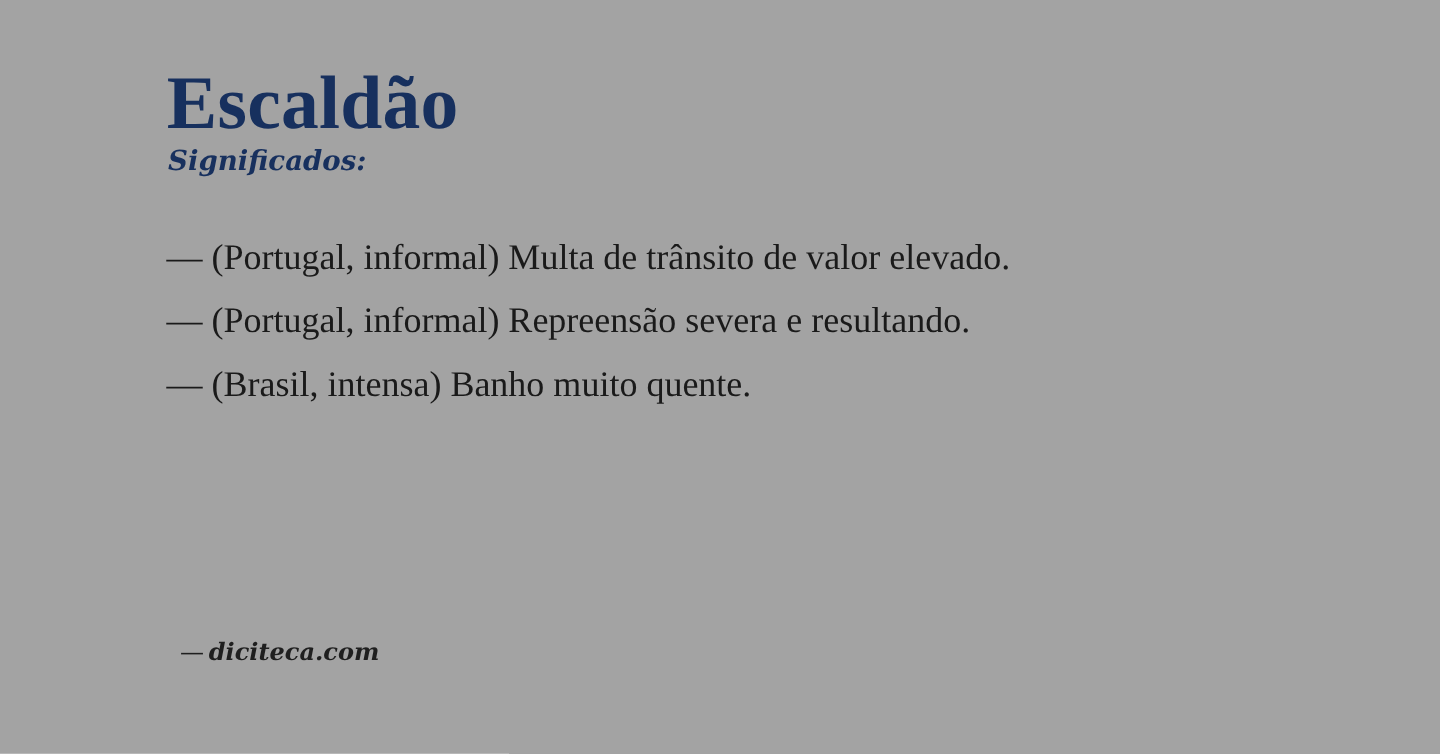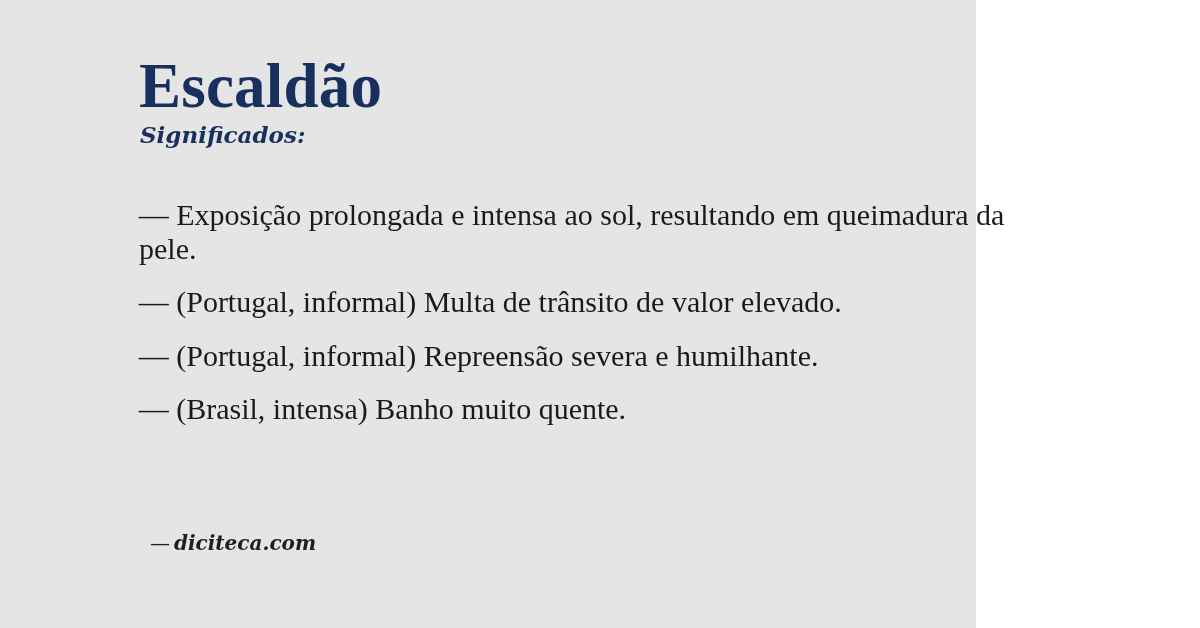--- a/index.html
+++ b/index.html
@@ -8,23 +8,23 @@
   }
   body {
     width: 1200px;
     height: 628px;
     background: #ffffff;
     font-family: "DejaVu Serif", "Liberation Serif", serif;
     overflow: hidden;
   }
   .card {
     position: relative;
-    width: 976px;
+    width: 1200px;
     height: 628px;
-    background: #e5e5e5;
+    background: #a3a3a3;
     box-sizing: border-box;
   }
   .header {
     position: absolute;
     left: 139px;
     top: 54px;
   }
   .word-title {
     font-family: "Liberation Serif", "DejaVu Serif", serif;
     font-size: 63px;
@@ -88,33 +88,29 @@
 
 <div class="card">
 
   <div class="header">
     <h1 class="word-title">Escaldão</h1>
     <div class="subtitle">Significados:</div>
   </div>
 
   <div class="senses">
 
-    <p class="sense">
-      <span class="dash">—</span>
-      <span>Exposição prolongada e intensa ao sol, resultando em queimadura da pele.</span>
-    </p>
 
     <p class="sense">
       <span class="dash">—</span>
       <span>(Portugal, informal) Multa de trânsito de valor elevado.</span>
     </p>
 
     <p class="sense">
       <span class="dash">—</span>
-      <span>(Portugal, informal) Repreensão severa e humilhante.</span>
+      <span>(Portugal, informal) Repreensão severa e resultando.</span>
     </p>
 
     <p class="sense">
       <span class="dash">—</span>
       <span>(Brasil, intensa) Banho muito quente.</span>
     </p>
 
   </div>
 
   <div class="footer">

